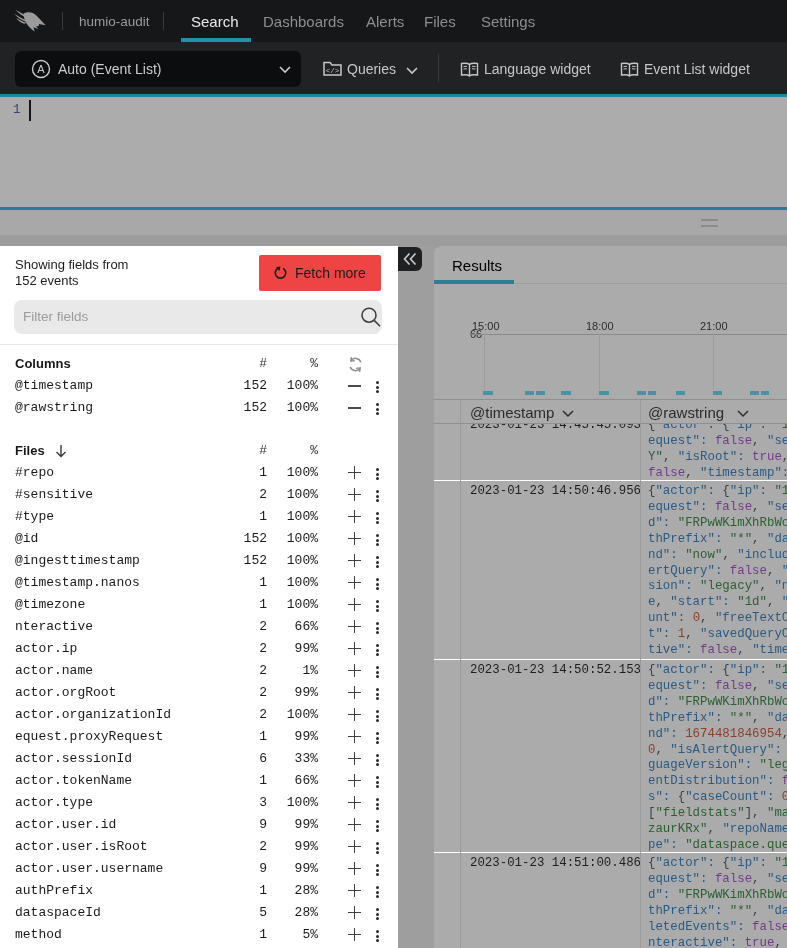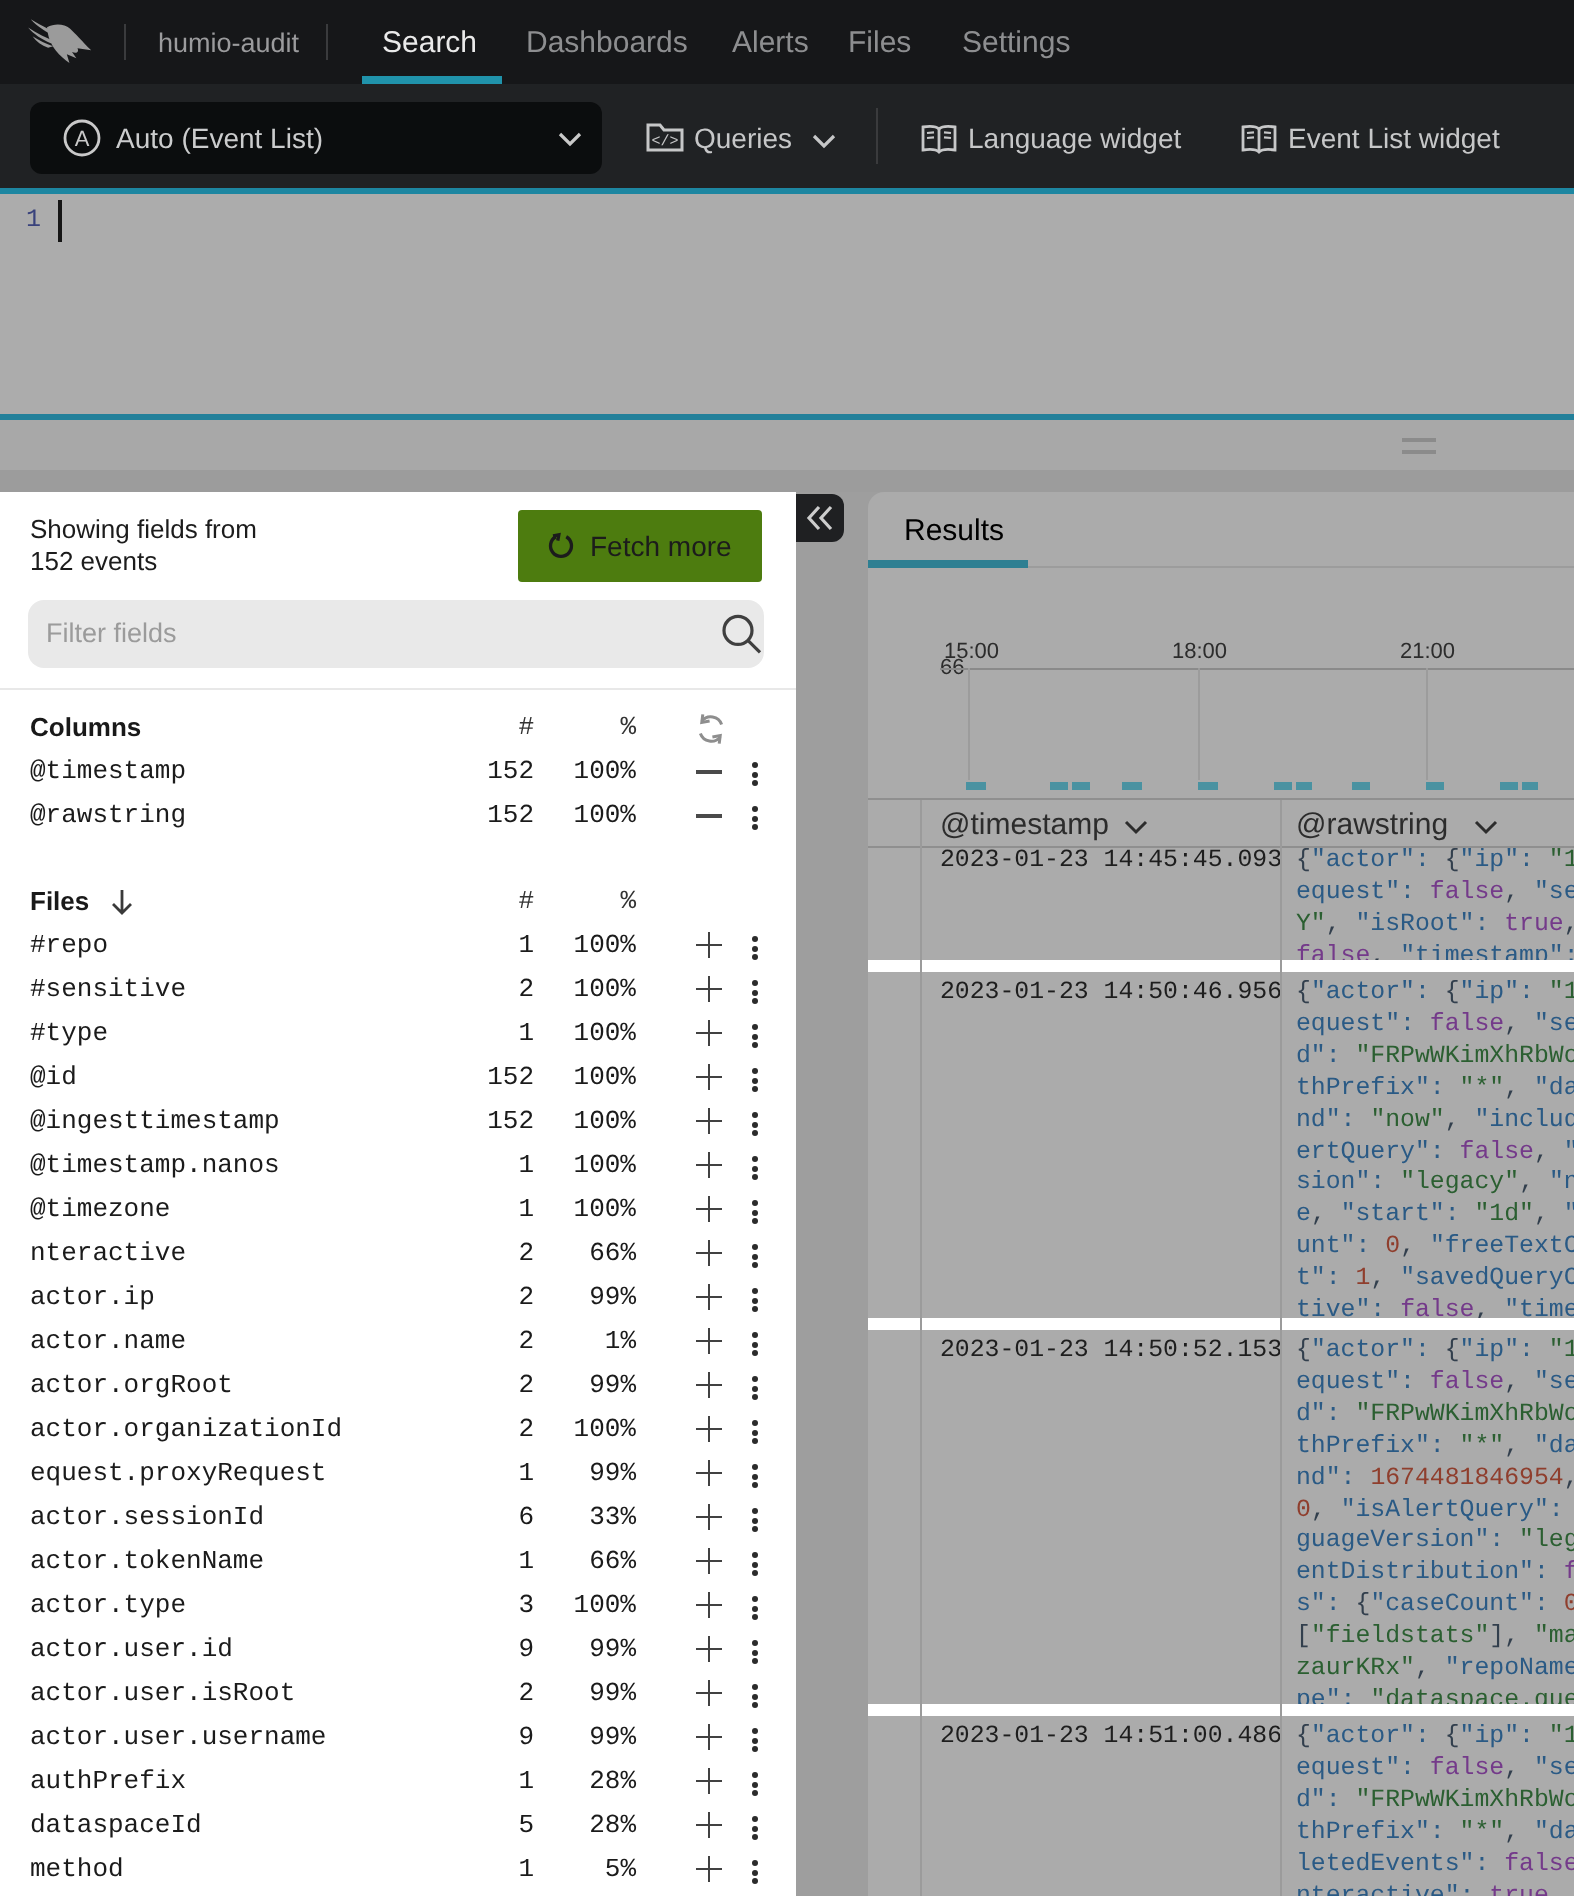--- a/index.html
+++ b/index.html
@@ -27,21 +27,21 @@
 #editor .ln { position:absolute; left:13px; top:6px; font-size:12.5px; color:#39427c; font-family:"Liberation Mono",monospace; }
 #editor .cursor { position:absolute; left:29px; top:3px; width:2px; height:21px; background:#151515; }
 #tealbot { position:absolute; left:0; top:207px; width:787px; height:3px; background:#23809a; }
 #strip1 { position:absolute; left:0; top:210px; width:787px; height:25px; background:#a8a8a8; }
 #strip2 { position:absolute; left:0; top:235px; width:787px; height:11px; background:#9c9c9c; }
 .handle { position:absolute; left:701px; width:17px; height:2px; background:#8b8b8b; }
 
 
 #fieldpanel { position:absolute; left:0; top:246px; width:398px; height:702px; background:#ffffff; overflow:hidden; }
 #showing { position:absolute; left:15px; top:11px; font-size:13px; line-height:16px; color:#1c1c1c; }
-#fetchbtn { position:absolute; left:259px; top:9px; width:122px; height:36px; background:#4d7c0f; border-radius:2px; }
+#fetchbtn { position:absolute; left:259px; top:9px; width:122px; height:36px; background:#ef4444; border-radius:2px; }
 #fetchbtn span { position:absolute; left:36px; top:10px; font-size:14px; color:#1c1c1c; }
 #filter { position:absolute; left:14px; top:54px; width:368px; height:34px; background:#e9e9e9; border-radius:8px; }
 #filter span { position:absolute; left:9px; top:9px; font-size:13.5px; color:#9b9b9b; }
 #paneldiv { position:absolute; left:0px; top:98px; width:398px; height:1px; background:#e8e8e8; }
 .frow { position:absolute; left:0; width:405px; height:22px; }
 .frow .nm { position:absolute; left:15px; top:3px; font-size:13px; color:#1b1b1b; font-family:"Liberation Mono",monospace; }
 .frow .ct { position:absolute; right:138px; top:3px; font-size:13px; color:#1b1b1b; font-family:"Liberation Mono",monospace; }
 .frow .pc { position:absolute; right:87px; top:3px; font-size:13px; color:#1b1b1b; font-family:"Liberation Mono",monospace; }
 .frow .hd { font-family:"Liberation Sans",sans-serif; font-weight:bold; color:#191919; }
 .plus { position:absolute; left:348px; top:4px; width:14px; height:14px; }
@@ -67,21 +67,21 @@
 #axline { position:absolute; left:36px; top:49.5px; width:317px; height:1px; background:#8a8a8a; }
 .gridv { position:absolute; top:50px; width:1px; height:56px; background:#9c9c9c; }
 .bar { position:absolute; top:107px; height:4.3px; background:#4a92a1; }
 #chartdiv { position:absolute; left:0; top:153px; width:353px; height:1px; background:#8f8f8f; }
 
 
 #tbl { position:absolute; left:0; top:154px; width:353px; height:548px; overflow:hidden; }
 #thead { position:absolute; left:0; top:0; width:353px; height:24px; background:#ababab; border-bottom:1px solid #8f8f8f; z-index:3; }
 #thead .h { position:absolute; top:4px; font-size:15px; color:#2c2c2c; }
 .vline { position:absolute; top:0; width:1px; height:548px; background:#9b9b9b; z-index:4; }
-.trow { position:absolute; left:0; width:353px; border-top:6px solid #ffffff; }
+.trow { position:absolute; left:0; width:353px; border-top:1px solid #ffffff; }
 .ts { position:absolute; left:36px; top:3px; font-size:12.4px; color:#1e1e1e; font-family:"Liberation Mono",monospace; white-space:pre; }
 .rw { position:absolute; left:214px; top:3px; font-size:12.4px; line-height:15.9px; color:#1e1e1e; font-family:"Liberation Mono",monospace; white-space:pre; }
 .k { color:#2a5a85; } 
 .s { color:#2b5f31; } 
 .n { color:#8f3e2d; } 
 .b { color:#743a8a; } 
 .p { color:#323f4d; } 
 </style>
 </head>
 <body>

